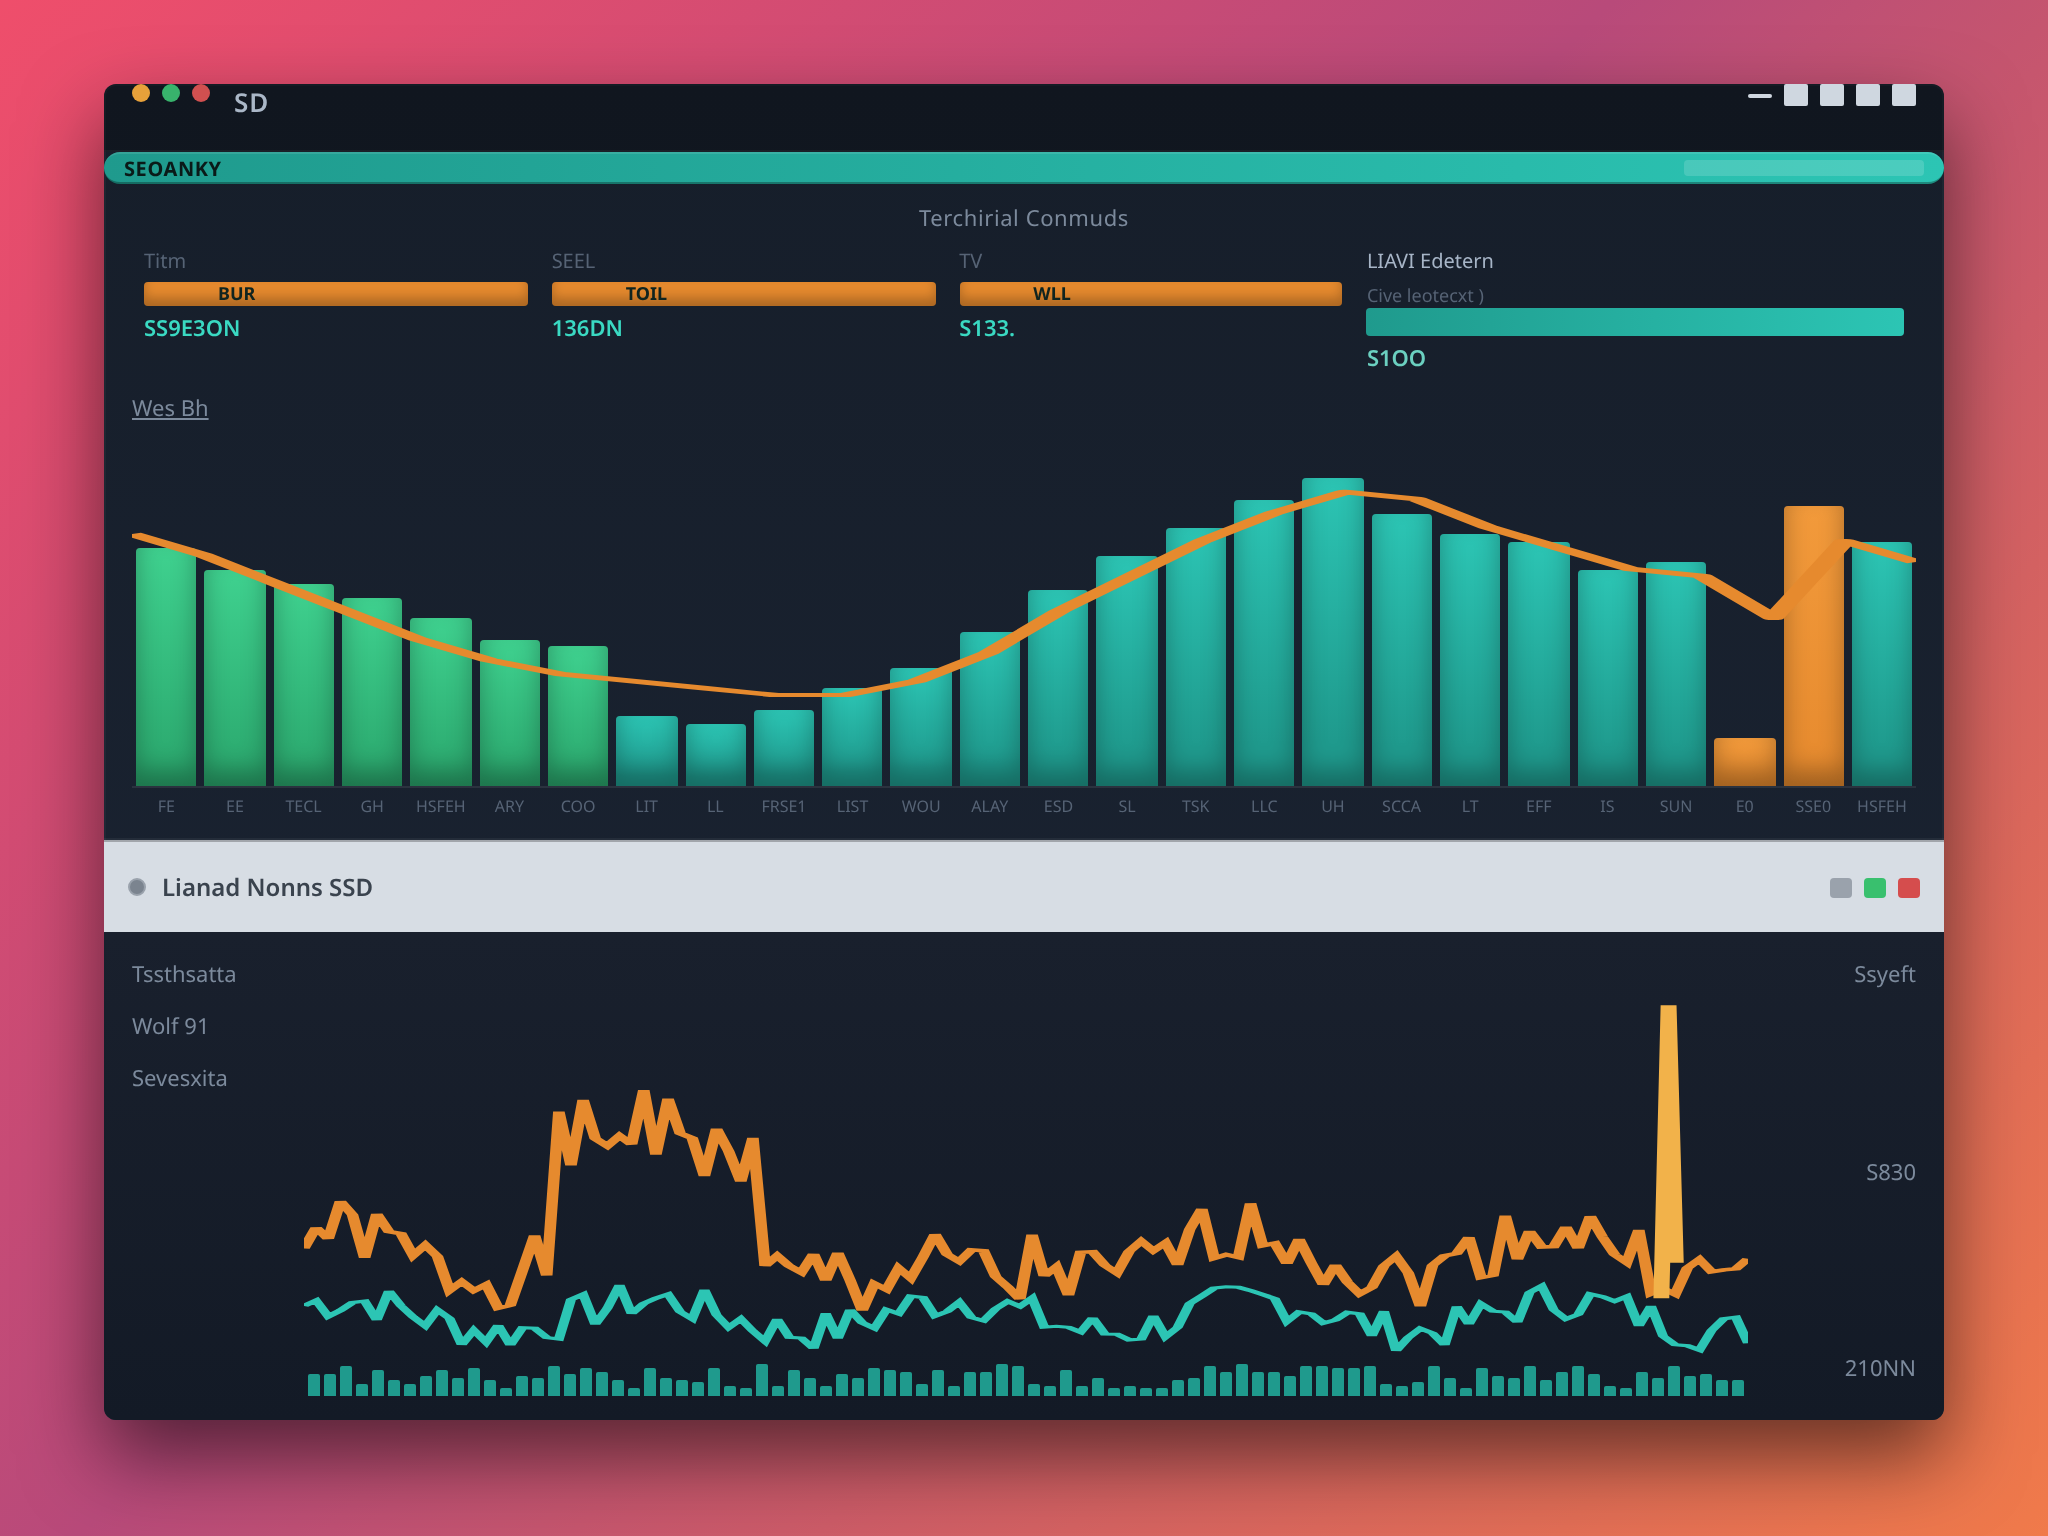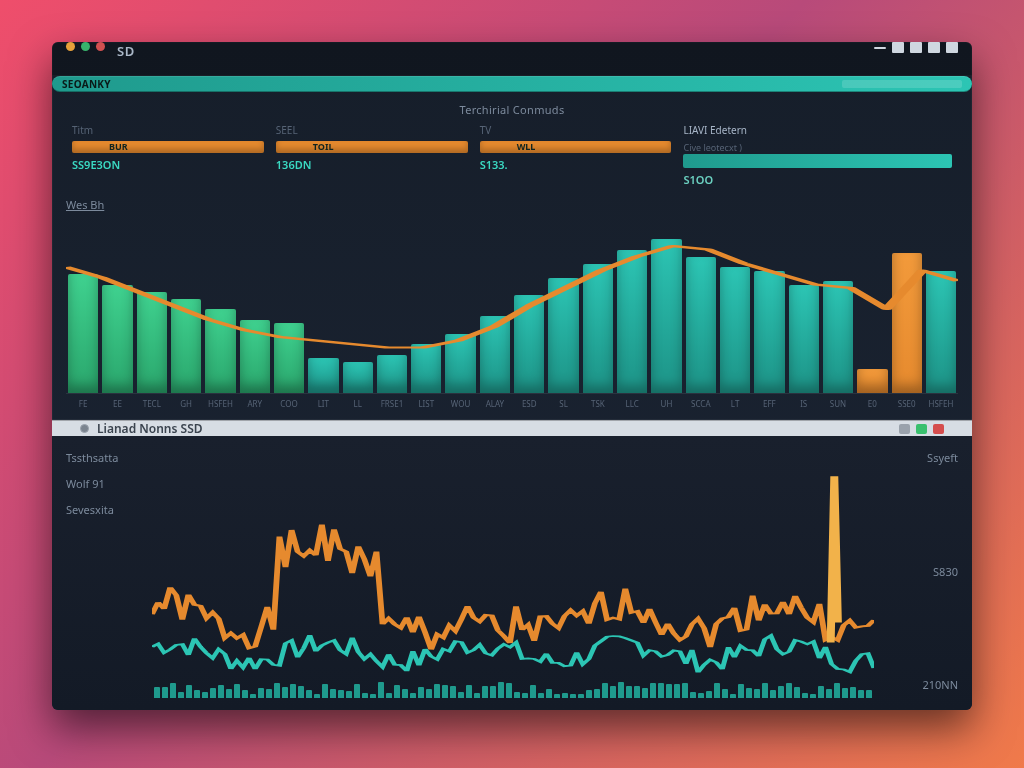--- a/index.html
+++ b/index.html
@@ -67,21 +67,21 @@
   .chart{position:relative;height:176px;border-bottom:1px solid rgba(255,255,255,.08);}
   .bars{position:absolute;inset:0;display:flex;align-items:flex-end;gap:4px;padding:0 2px;}
   .bars .b{flex:1;background:linear-gradient(180deg,var(--teal) 0%,var(--teal-deep) 85%);border-radius:2px 2px 0 0;box-shadow:inset 0 -8px 12px rgba(0,0,0,.3);min-width:0;}
   .bars .b.or{background:linear-gradient(180deg,var(--orange-bright),var(--orange));}
   .bars .b.grn{background:linear-gradient(180deg,#3fd18f,#2aa66c);}
   .chart svg.line{position:absolute;inset:0;width:100%;height:100%;pointer-events:none;}
   .xlabels{display:flex;gap:4px;padding:4px 2px 0;}
   .xlabels span{flex:1;text-align:center;font-size:8px;color:var(--text-faint);white-space:nowrap;overflow:hidden;min-width:0;}
   .xend{text-align:right;color:var(--teal-bright);font-size:9px;padding-right:6px;margin-top:-12px;}
   
-  .tb2{height:16px;background:var(--titlebar2);display:flex;align-items:center;padding:0 28px;gap:8px;border-top:1px solid rgba(0,0,0,.25);}
+  .tb2{height:46px;background:var(--titlebar2);display:flex;align-items:center;padding:0 12px;gap:8px;border-top:1px solid rgba(0,0,0,.25);}
   .tb2 .dot{width:9px;height:9px;border-radius:50%;background:#7b848f;border:1px solid #9aa2ac;}
   .tb2 .title{font-size:12px;color:#3a434e;font-weight:600;}
   .tb2 .sp{flex:1;}
   .tb2 .wc{display:flex;gap:6px;}
   .tb2 .wc span{width:11px;height:10px;border-radius:2px;}
   .tb2 .wc .a{background:#9aa2ac;} .tb2 .wc .b{background:#39c06e;} .tb2 .wc .c{background:#d54d4d;}
   
   .panel-bot{flex:1;min-height:0;display:flex;padding:10px 14px 12px;gap:14px;background:linear-gradient(180deg,#19202d,#131a26);}
   .panel-bot .left-lbls{width:72px;display:flex;flex-direction:column;gap:14px;color:var(--text-dim);font-size:11px;padding-top:6px;}
   .panel-bot .left-lbls div{line-height:1.1;}

